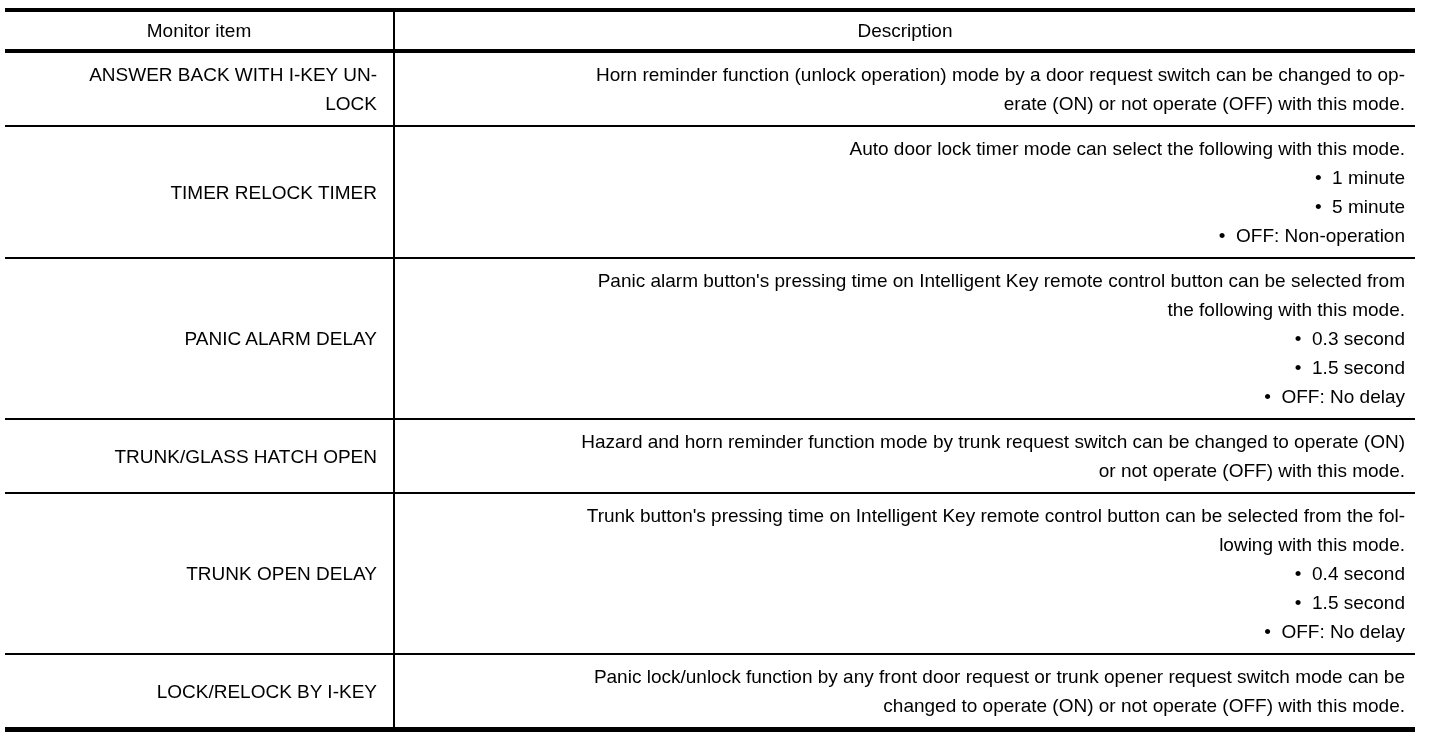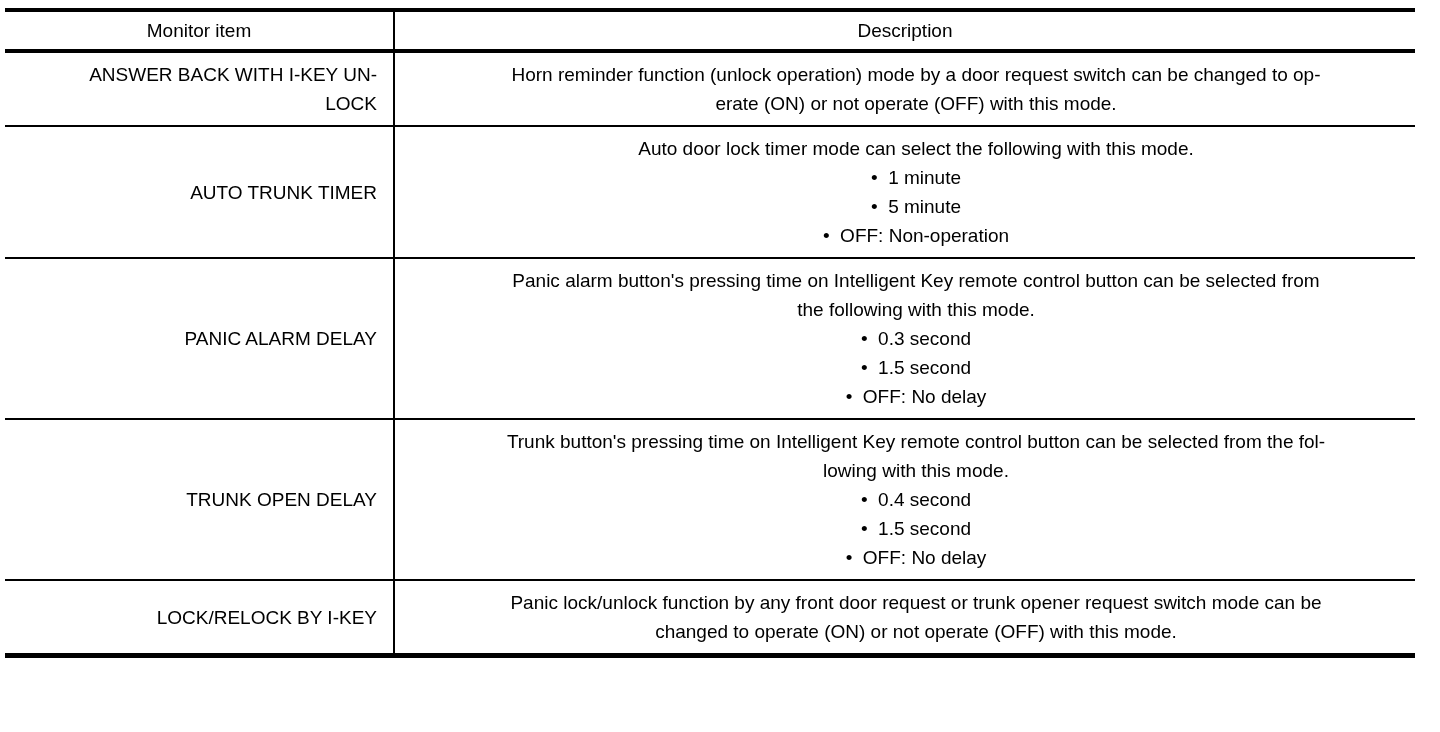--- a/index.html
+++ b/index.html
@@ -42,21 +42,21 @@
     white-space: pre-wrap;
   }
   tbody tr:last-child td { border-bottom: none; }
   td.cell-item {
     border-right: 2px solid #000;
     padding: 7px 16px 7px 20px;
     text-align: right;
   }
   td.cell-desc {
     padding: 7px 10px 7px 32px;
-    text-align: center;
+    text-align: right;
   }
 </style>
 </head>
 <body>
 
 <div class="page">
   <table class="spec-table">
     <colgroup>
       <col class="col-item">
       <col class="col-desc">
@@ -68,33 +68,38 @@
       </tr>
     </thead>
     <tbody>
       <tr>
         <td class="cell-item">ANSWER BACK WITH I-KEY UN-
 LOCK</td>
         <td class="cell-desc">Horn reminder function (unlock operation) mode by a door request switch can be changed to op-
 erate (ON) or not operate (OFF) with this mode.</td>
       </tr>
       <tr>
-        <td class="cell-item">AUTO TRUNK TIMER</td>
+        <td class="cell-item">TIMER RELOCK TIMER</td>
         <td class="cell-desc">Auto door lock timer mode can select the following with this mode.
 •  1 minute
 •  5 minute
 •  OFF: Non-operation</td>
       </tr>
       <tr>
         <td class="cell-item">PANIC ALARM DELAY</td>
         <td class="cell-desc">Panic alarm button's pressing time on Intelligent Key remote control button can be selected from
 the following with this mode.
 •  0.3 second
 •  1.5 second
 •  OFF: No delay</td>
+      </tr>
+      <tr>
+        <td class="cell-item">TRUNK/GLASS HATCH OPEN</td>
+        <td class="cell-desc">Hazard and horn reminder function mode by trunk request switch can be changed to operate (ON)
+or not operate (OFF) with this mode.</td>
       </tr>
       <tr>
         <td class="cell-item">TRUNK OPEN DELAY</td>
         <td class="cell-desc">Trunk button's pressing time on Intelligent Key remote control button can be selected from the fol-
 lowing with this mode.
 •  0.4 second
 •  1.5 second
 •  OFF: No delay</td>
       </tr>
       <tr>

